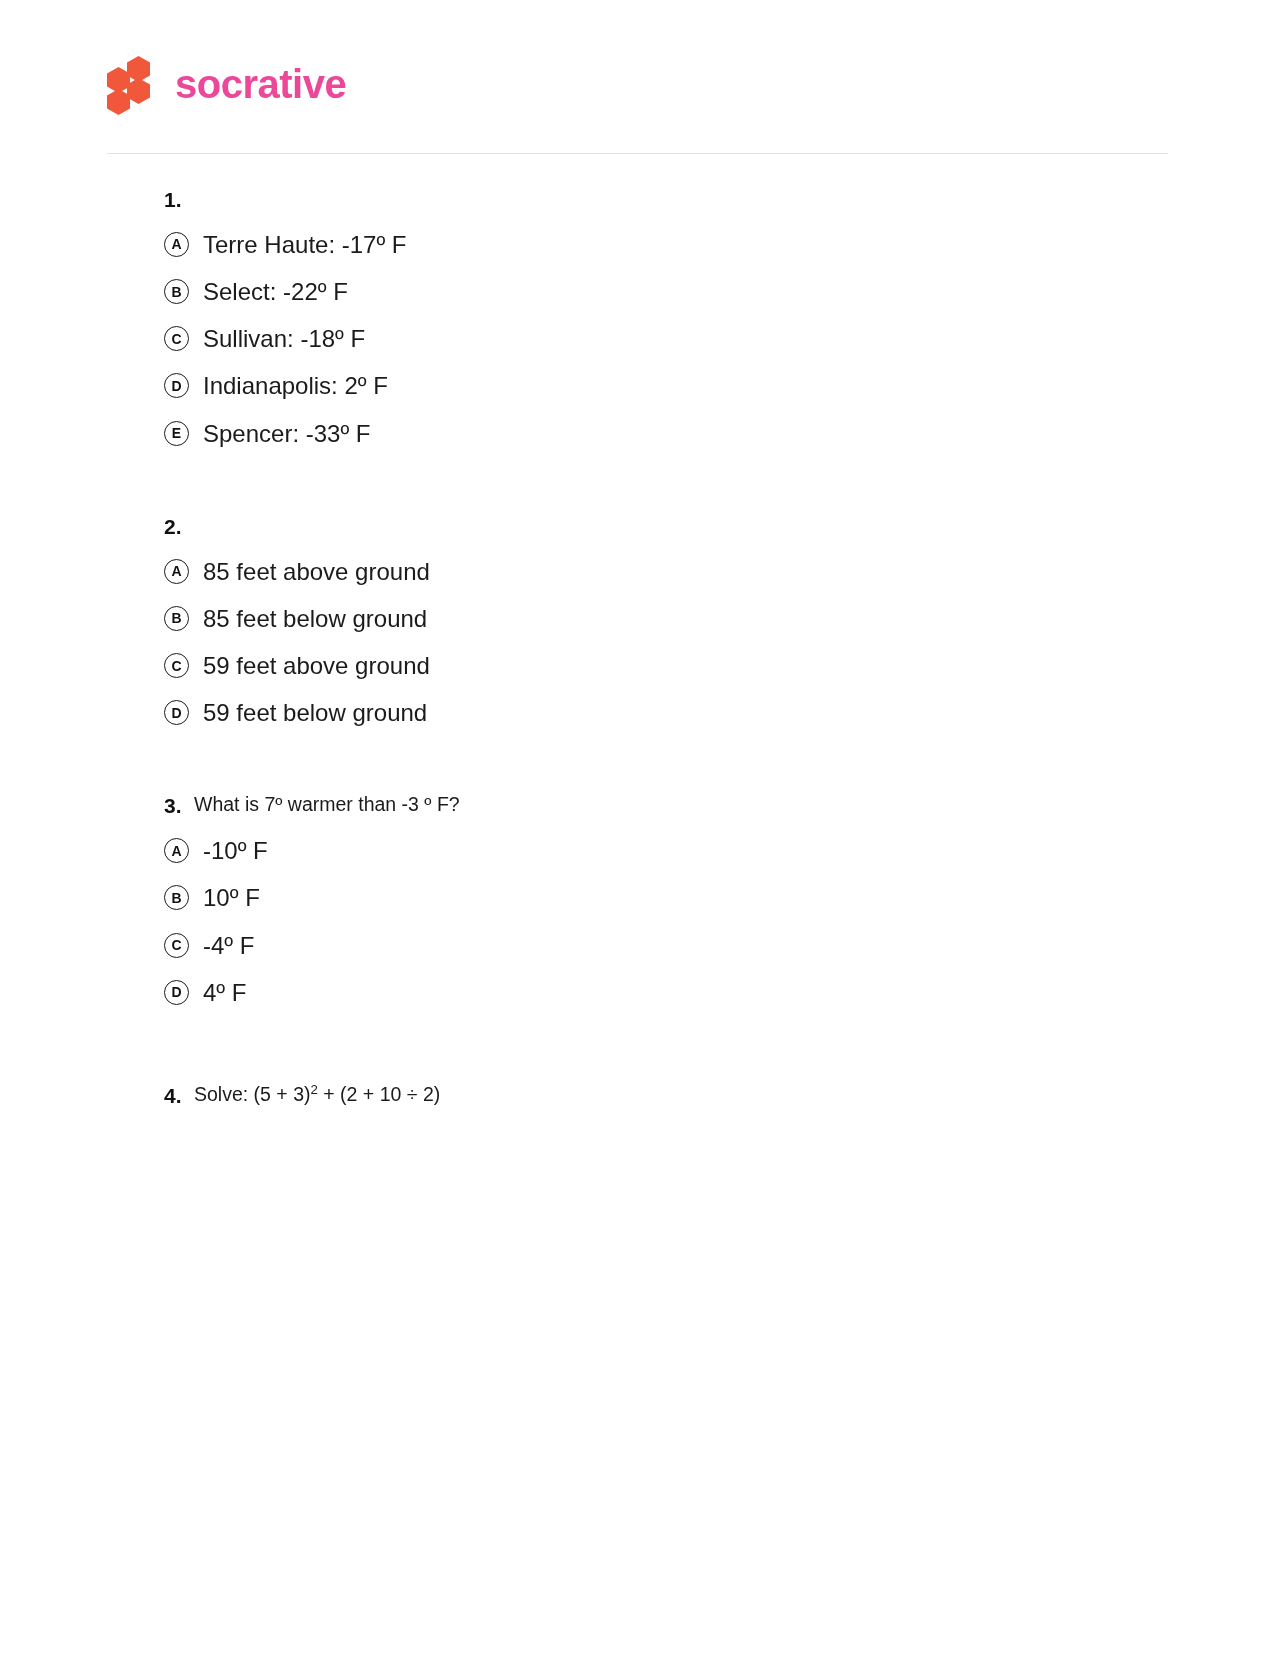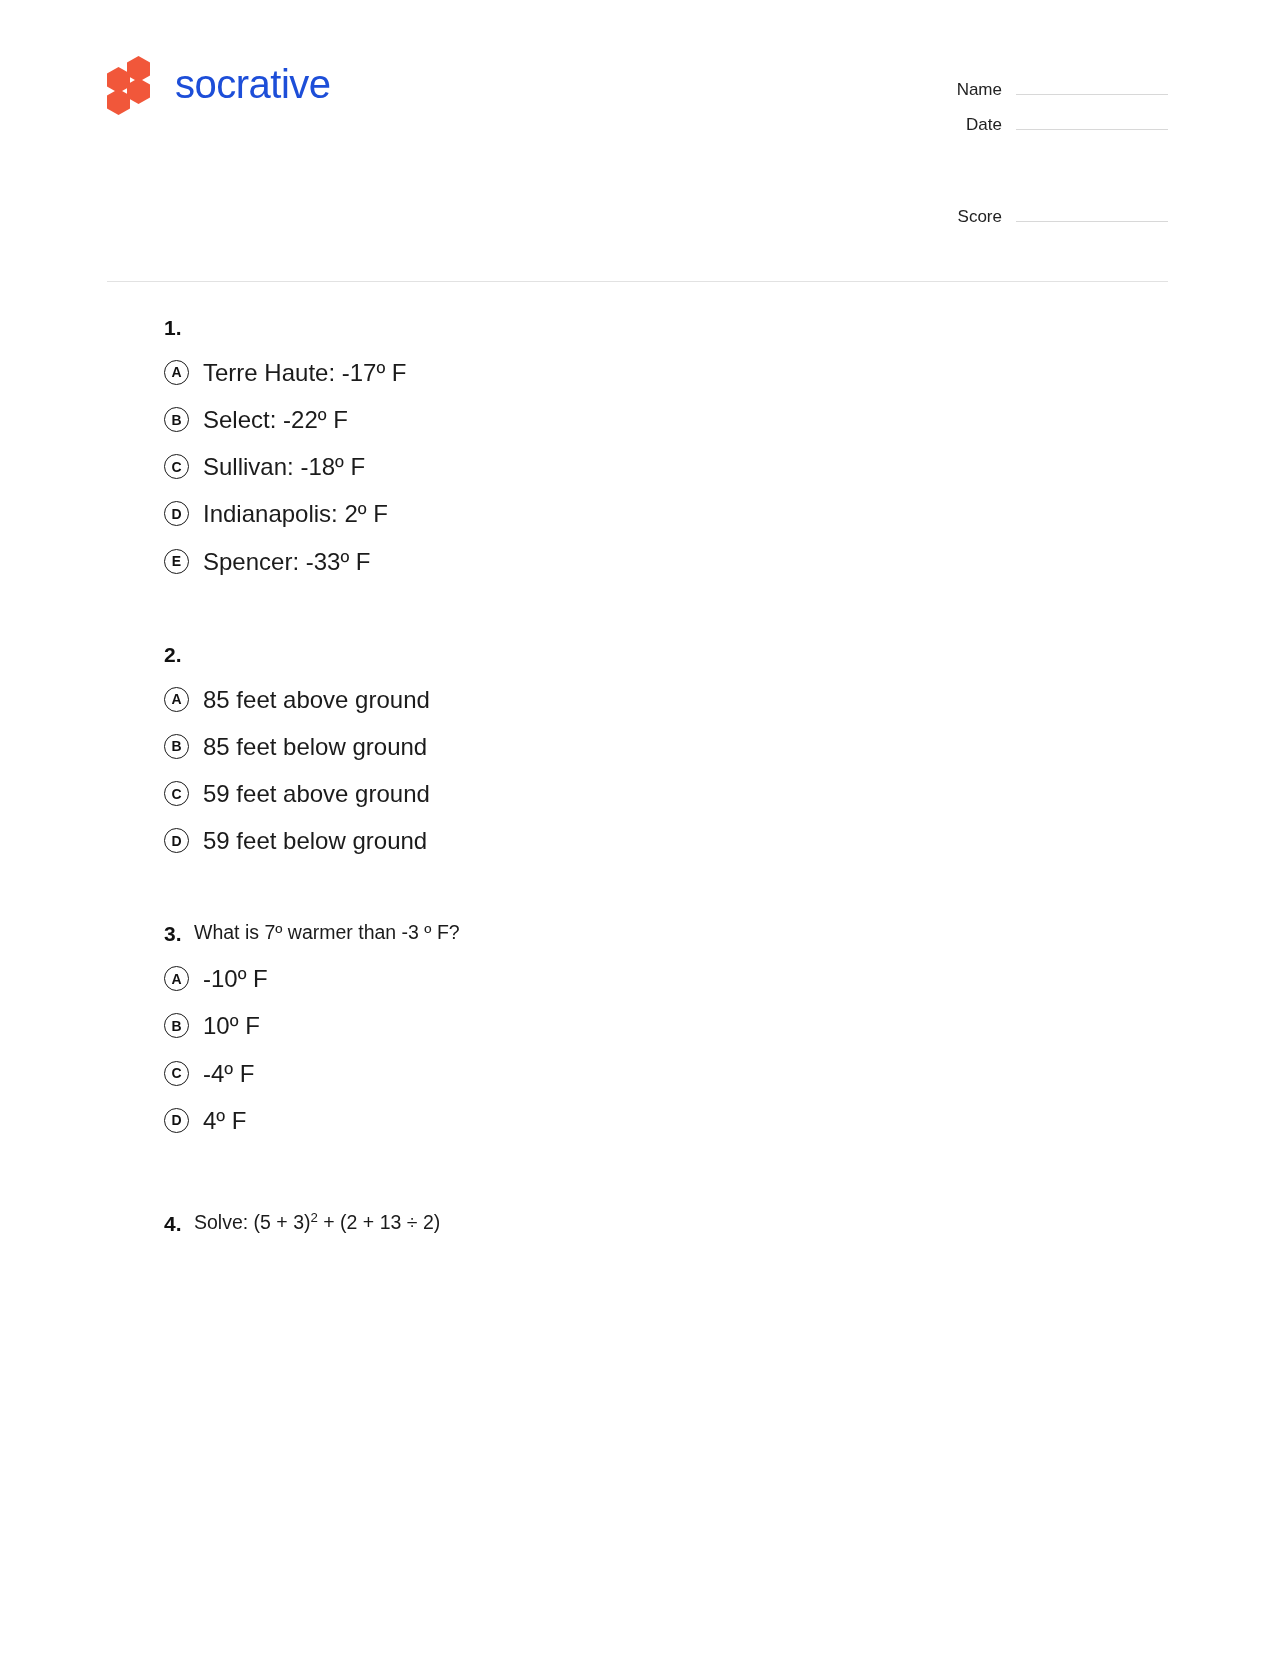--- a/index.html
+++ b/index.html
@@ -48,23 +48,23 @@
     background: #f1573a;
     clip-path: polygon(50% 0%, 100% 25%, 100% 75%, 50% 100%, 0% 75%, 0% 25%);
   }
   .hex.h1 { left: 0px;  top: 9px; }
   .hex.h2 { left: 20px; top: -2px; }
   .hex.h3 { left: 20px; top: 20px; }
   .hex.h4 { left: 0px;  top: 31px; }
 
   .brand-name {
     font-size: 40px;
-    font-weight: 400;
+    font-weight: 700;
     letter-spacing: -0.5px;
-    color: #1d4ed8;
+    color: #ec4899;
     line-height: 1;
   }
 
   .meta-fields {
     width: 245px;
     padding-top: 18px;
   }
   .meta-line {
     display: flex;
     align-items: baseline;
@@ -183,34 +183,20 @@
     <div class="brand">
       <div class="logo-mark">
         <span class="hex h1"></span>
         <span class="hex h2"></span>
         <span class="hex h3"></span>
         <span class="hex h4"></span>
       </div>
       <div class="brand-name">socrative</div>
     </div>
 
-    <div class="meta-fields">
-      <div class="meta-line">
-        <span class="meta-label">Name</span>
-        <span class="meta-rule"></span>
-      </div>
-      <div class="meta-line">
-        <span class="meta-label">Date</span>
-        <span class="meta-rule"></span>
-      </div>
-      <div class="meta-line score-block">
-        <span class="meta-label">Score</span>
-        <span class="meta-rule"></span>
-      </div>
-    </div>
 
   </div>
 
 
   <div class="divider"></div>
 
   <div class="questions">
 
     <div class="question q-spacer-lg">
       <div class="q-head">
@@ -285,19 +271,19 @@
         <div class="choice">
           <span class="bubble">D</span>
           <span class="choice-text">4º F</span>
         </div>
       </div>
     </div>
 
     <div class="question">
       <div class="q-head">
         <div class="q-num">4.</div>
-        <div class="q-text"><span>Solve: (5 + 3)</span><sup>2</sup><span> + (2 + 13 ÷ 2)</span></div>
+        <div class="q-text"><span>Solve: (5 + 3)</span><sup>2</sup><span> + (2 + 10 ÷ 2)</span></div>
       </div>
     </div>
 
   </div>
 
 </div>
 
 </body></html>

